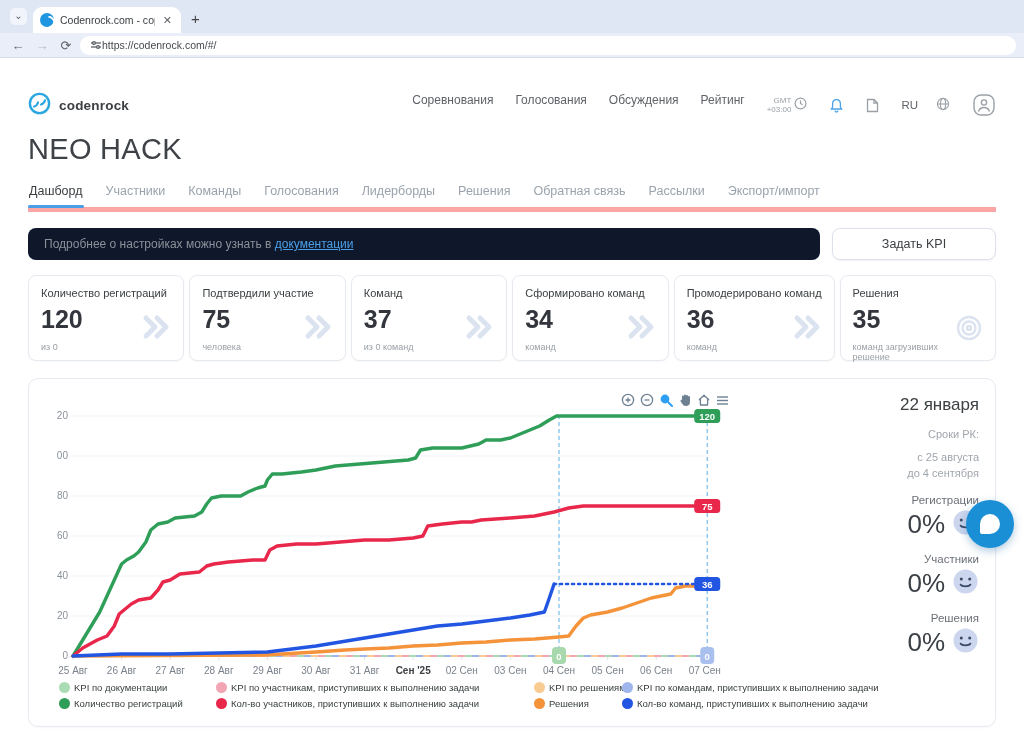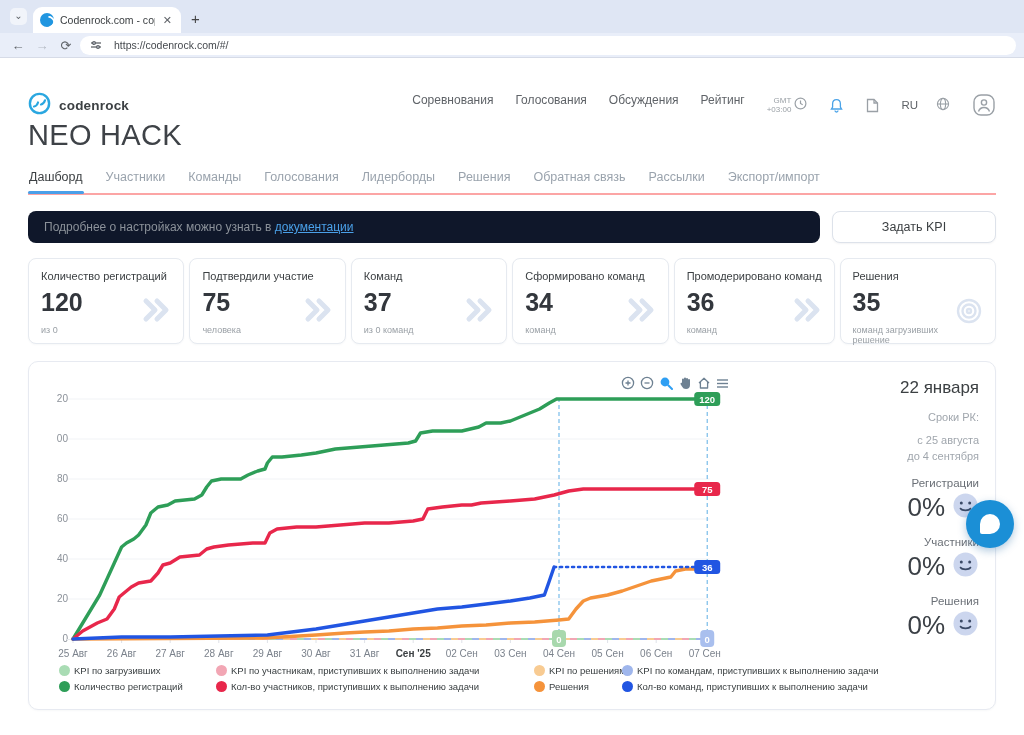--- a/index.html
+++ b/index.html
@@ -17,39 +17,39 @@
   .tab-close { color:#5f6368; font-size:11px; padding:0 2px; cursor:pointer; }
   .favicon { width:14px; height:14px; border-radius:50%; background:#2196e0; position:relative; flex:none;}
   .favicon::after{ content:""; position:absolute; left:3px; top:3px; width:8px; height:8px;
     border-radius:50%; border:2px solid #fff; border-left-color:transparent; border-bottom-color:transparent; transform:rotate(40deg);}
   .newtab { color:#444; font-size:15px; margin:0 0 6px 10px; cursor:pointer; }
   .toolbar { height:25px; background:#e9eef9; display:flex; align-items:center; padding:0 8px; gap:4px;
     border-bottom:1px solid #d6dbe7; }
   .navbtn { color:#5f6368; font-size:13px; width:20px; text-align:center; cursor:pointer; }
   .navbtn.disabled { color:#b4bac4; }
   .urlbar { flex:1; height:19px; background:#fff; border-radius:10px; display:flex; align-items:center;
-    padding:8px 10px; gap:12px; }
+    padding:8px 10px; gap:0; }
   .urlbar .tune { display:inline-flex; }
   .url-text { font-size:10.5px; color:#45494e; }
 
   
   .page { padding:34px 28px 0; }
   .site-header { display:flex; justify-content:space-between; align-items:center; height:26px; }
   .brand { display:flex; align-items:center; gap:8px; }
   .brand-name { font-size:13.5px; color:#3c4043; font-weight:700; letter-spacing:.2px; }
   .top-nav { display:flex; gap:22px; }
   .top-nav a { font-size:12px; color:#5f6368; text-decoration:none; cursor:pointer; }
   .tz { display:flex; align-items:center; gap:3px; color:#9aa0a6; }
   .tz-lines { font-size:8px; text-align:right; line-height:9px; }
   .lang { display:flex; align-items:center; gap:18px; font-size:11.5px; color:#5f6368; cursor:pointer;}
   .iconbtn { cursor:pointer; display:inline-flex; align-items:center; }
 
-  .page-title { font-size:29px; line-height:34px; font-weight:400; color:#3e4247; letter-spacing:.3px; }
-
-  .tabs { margin-top:12px; display:flex; gap:21px; border-bottom:2px solid #fca5a5; }
+  .page-title { margin-top:14px; font-size:29px; line-height:34px; font-weight:400; color:#3e4247; letter-spacing:.3px; }
+
+  .tabs { margin-top:12px; display:flex; gap:21px; border-bottom:5px solid #fca5a5; }
   .tabs .tab-item { font-size:12.5px; color:#9aa3ad; padding:6px 1px 9px; cursor:pointer; position:relative; white-space:nowrap;}
   .tabs .tab-item.active { color:#3c4043; }
   .tabs .tab-item.active::after { content:""; position:absolute; left:0; right:0; bottom:-1px; height:3px;
     background:#4a9fe8; border-radius:2px; }
 
   .banner-row { margin-top:16px; display:flex; gap:12px; }
   .banner { flex:1; background:#0f172a; border-radius:8px; padding:9px 16px; font-size:12px; color:#8b9199; }
   .banner a { color:#4aa0e8; cursor:pointer; text-decoration:underline; }
   .kpi-btn { width:164px; background:#fff; border:1px solid #dde2ea; border-radius:8px; font-size:12.5px;
     color:#3c4043; cursor:pointer; box-shadow:0 1px 2px rgba(60,70,90,.06); font-family:inherit;}
@@ -380,21 +380,21 @@
         <text x="650.23" y="184.5" text-anchor="middle" class="endlabel">36</text>
         <rect x="495" y="244" width="14" height="17" rx="4" fill="#a8d8ad"></rect>
         <text x="502" y="256.5" text-anchor="middle" class="endlabel">0</text>
         <rect x="643.23" y="244" width="14" height="17" rx="4" fill="#a9bfee"></rect>
         <text x="650.23" y="256.5" text-anchor="middle" class="endlabel">0</text>
       </svg>
 
     <div class="legend">
       <div class="legend-item">
           <span class="legend-dot" style="background: rgb(169, 220, 180);"></span>
-          <span>KPI по загрузивших</span>
+          <span>KPI по документации</span>
         </div>
       <div class="legend-item">
           <span class="legend-dot" style="background: rgb(242, 166, 180);"></span>
           <span>KPI по участникам, приступивших к выполнению задачи</span>
         </div>
       <div class="legend-item">
           <span class="legend-dot" style="background: rgb(248, 203, 146);"></span>
           <span>KPI по решениям</span>
         </div>
       <div class="legend-item">

